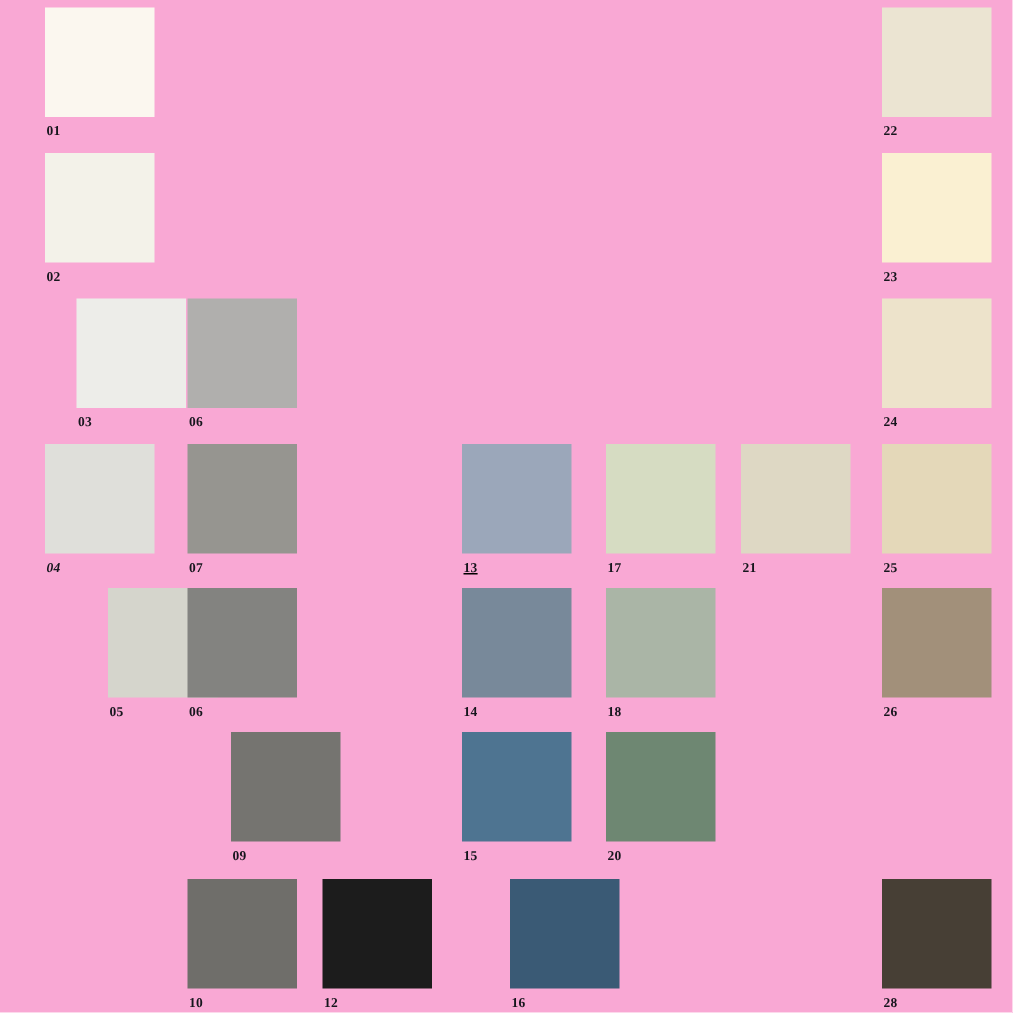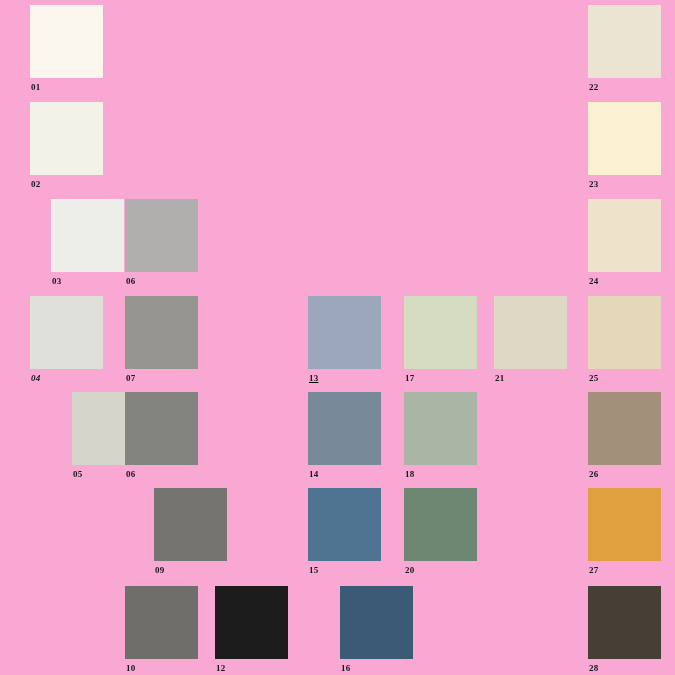--- a/index.html
+++ b/index.html
@@ -137,21 +137,17 @@
       <span class="swatch-label">24</span>
     </div>
     <div class="swatch-cell" style="left: 588px; top: 296px;">
       <div class="swatch-chip" style="background-color: rgb(228, 216, 185);"></div>
       <span class="swatch-label">25</span>
     </div>
     <div class="swatch-cell" style="left: 588px; top: 392px;">
       <div class="swatch-chip" style="background-color: rgb(162, 144, 122);"></div>
       <span class="swatch-label">26</span>
     </div>
-    <div class="swatch-cell" style="left: 588px; top: 488px;">
-      <div class="swatch-chip" style="background-color: rgb(224, 160, 63);"></div>
-      <span class="swatch-label">27</span>
-    </div>
     <div class="swatch-cell" style="left: 588px; top: 586px;">
       <div class="swatch-chip" style="background-color: rgb(71, 63, 53);"></div>
       <span class="swatch-label">28</span>
     </div>
   </div>
 
 </body></html>

